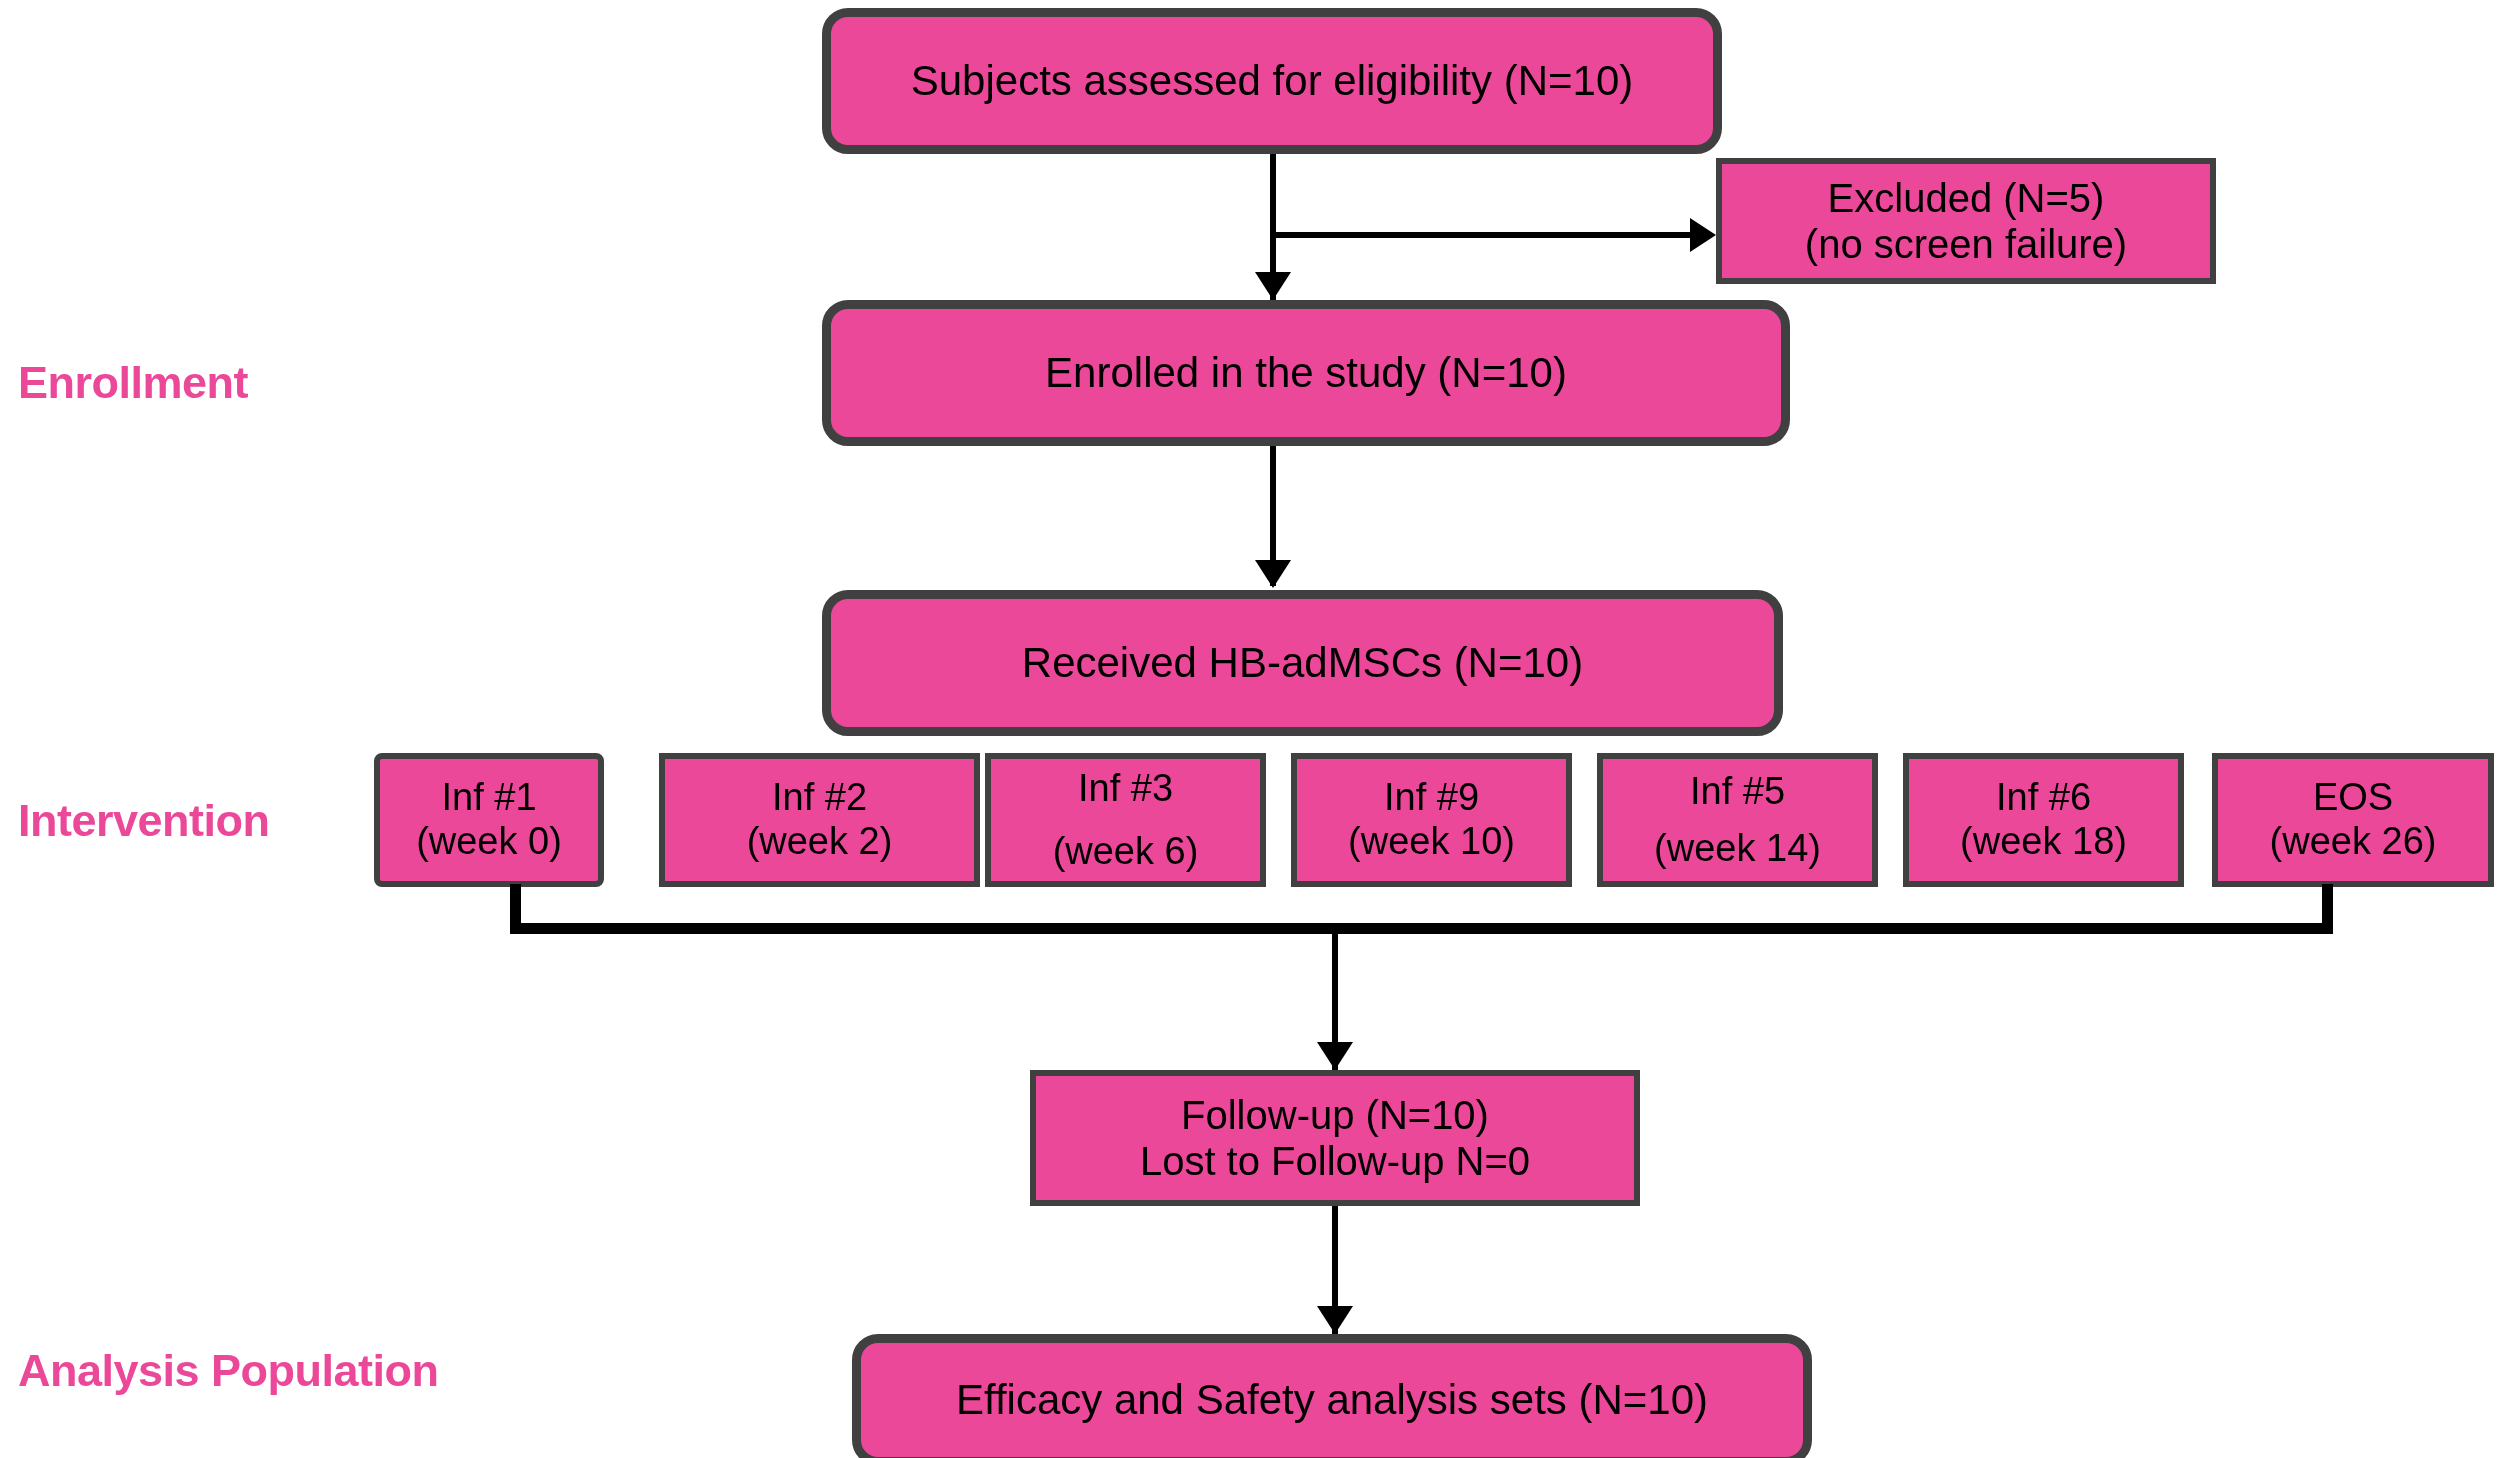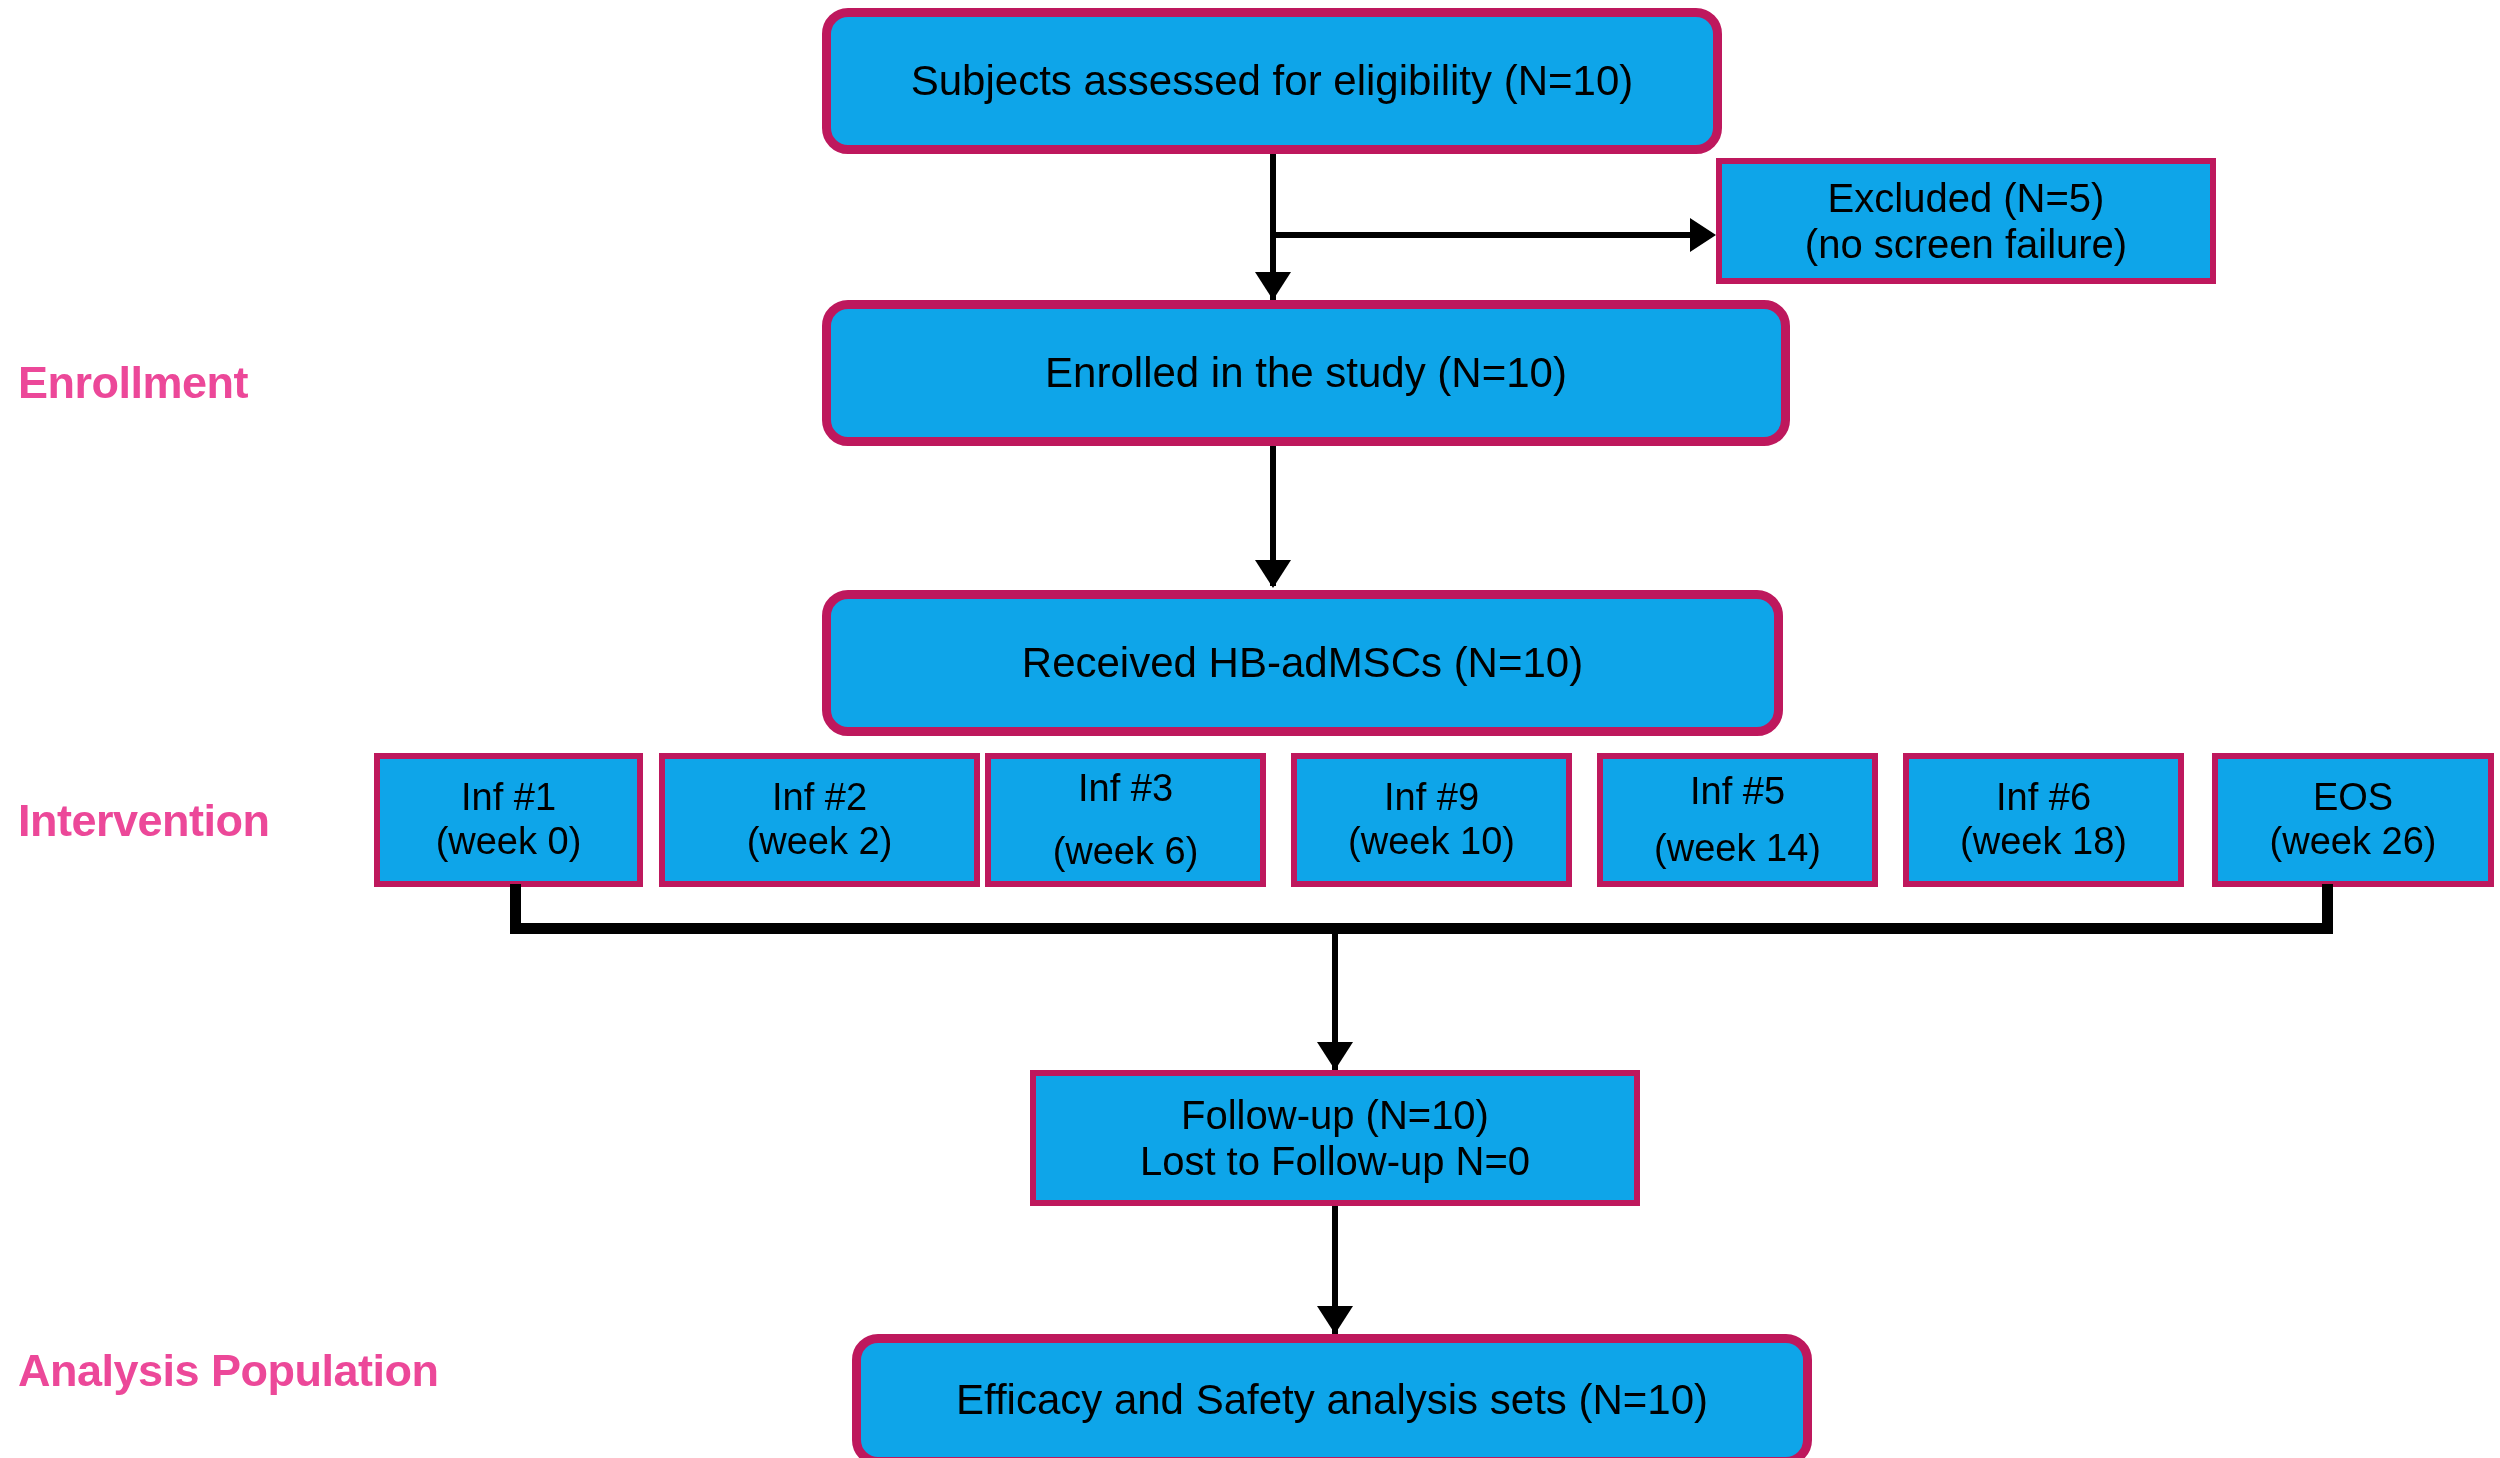--- a/index.html
+++ b/index.html
@@ -27,22 +27,22 @@
     line-height: 1;
     color: #ec4899;
     white-space: nowrap;
     letter-spacing: -0.5px;
   }
 
   
   .node {
     position: absolute;
     box-sizing: border-box;
-    background: #0ea5e9;
-    border: 7px solid #be185d;
+    background: #ec4899;
+    border: 7px solid #404040;
     display: flex;
     flex-direction: column;
     align-items: center;
     justify-content: center;
     text-align: center;
     color: #000000;
     line-height: 1.15;
   }
   .node.rounded {
     border-radius: 26px;
@@ -129,21 +129,21 @@
     <span class="line">Enrolled in the study (N=10)</span>
   </div>
 
   <div class="vline" style="left:1270px; top:446px; height:140px;"></div>
   <div class="arrowhead-down" style="left:1255px; top:560px;"></div>
 
   <div class="node rounded big-text" style="left:822px; top:590px; width:961px; height:146px;">
     <span class="line">Received HB-adMSCs (N=10)</span>
   </div>
 
-  <div class="node square small-text" style="left:374px; top:753px; width:269px; height:134px;">
+  <div class="node square small-text" style="left:374px; top:753px; width:230px; height:134px;border-radius:8px;">
     <span class="line">Inf #1</span>
     <span class="line">(week 0)</span>
   </div>
 
   <div class="node square small-text" style="left:659px; top:753px; width:321px; height:134px;">
     <span class="line">Inf #2</span>
     <span class="line">(week 2)</span>
   </div>
 
   <div class="node square small-text" style="left:985px; top:753px; width:281px; height:134px;gap:19px;">

